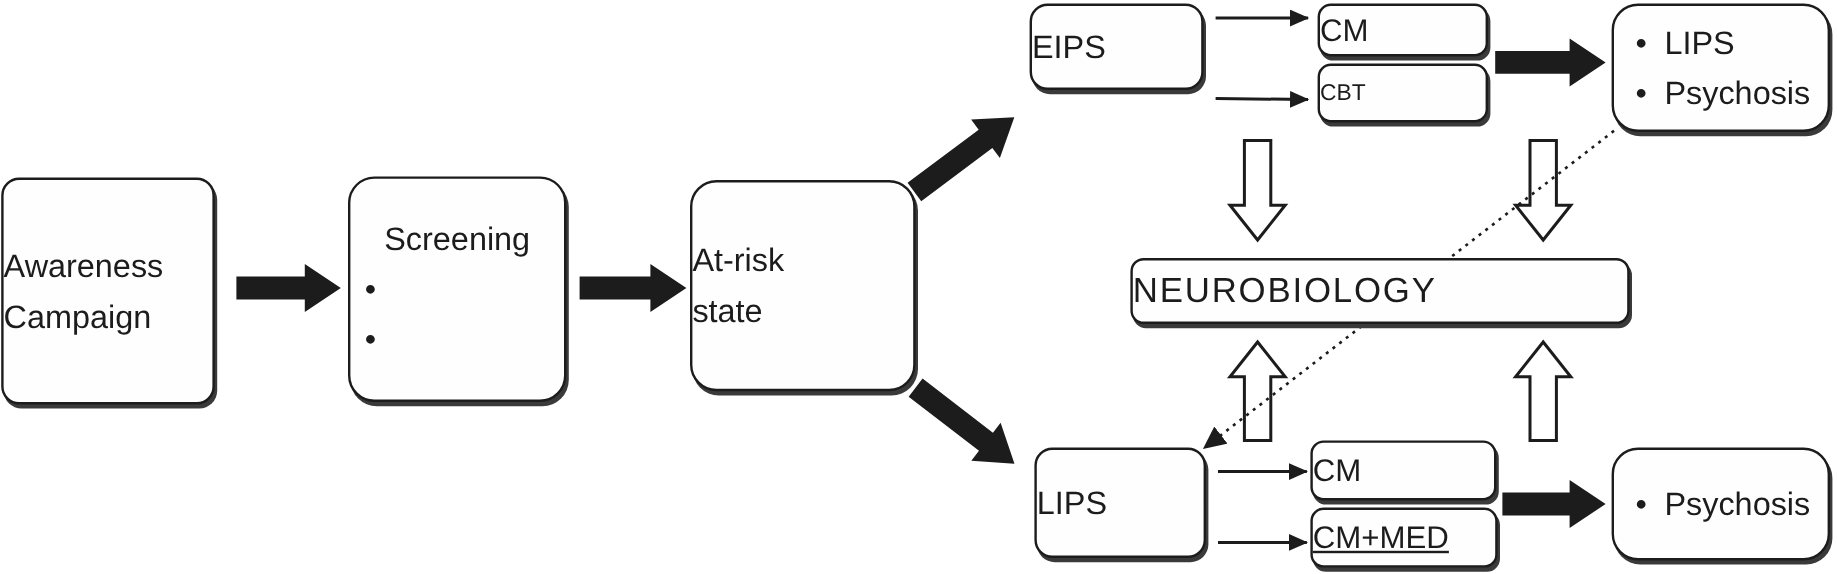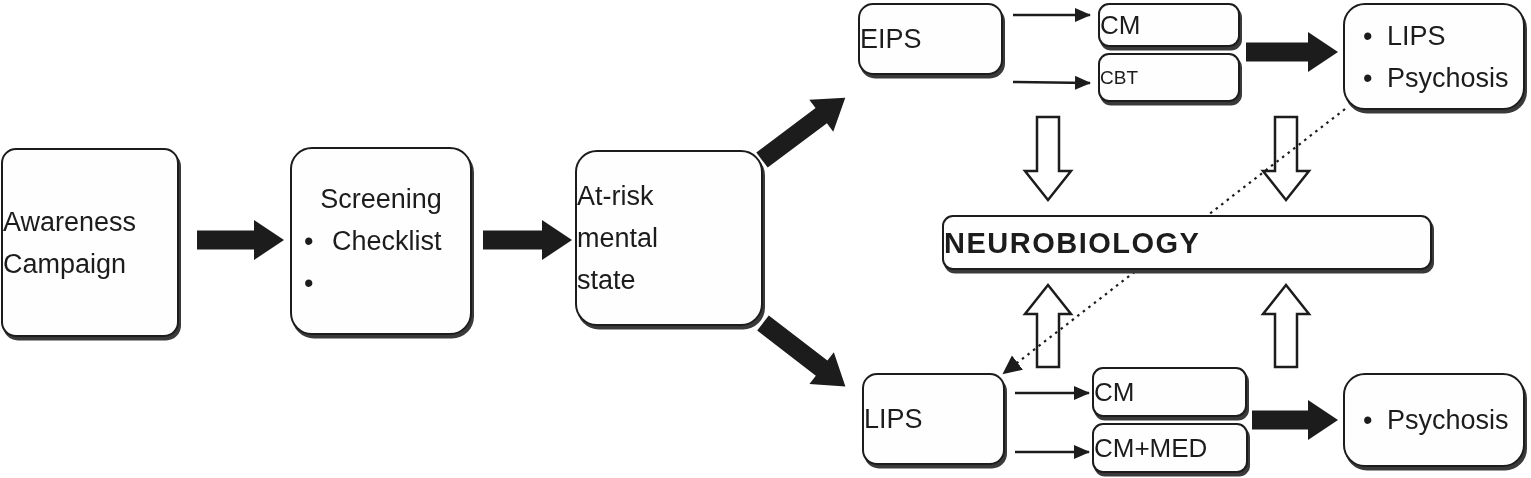--- a/index.html
+++ b/index.html
@@ -31,24 +31,24 @@
   .r-md{border-radius:15px;}
   .r-sm{border-radius:11px;}
   
   .b-awareness   {left:1px;   top:148px; width:178px; height:189px;border-radius:15px;}
   .b-screening   {left:290px; top:147px; width:182px; height:188px; align-items:stretch;}
   .b-atrisk      {left:575px; top:150px; width:188px; height:176px;}
   .b-eips        {left:858px; top:3px;   width:145px; height:72px;}
   .b-cm-top      {left:1098px;top:3px;   width:142px; height:44px;  font-size:26px;}
   .b-cbt         {left:1098px;top:53px;  width:142px; height:49px;  font-size:19px;}
   .b-lipspsy     {left:1343px;top:3px;   width:182px; height:107px; align-items:stretch;}
-  .b-neuro       {left:942px; top:215px; width:490px; height:55px;  font-size:29px; letter-spacing:1.5px;font-weight:bold;}
+  .b-neuro       {left:942px; top:215px; width:416px; height:55px;  font-size:29px; letter-spacing:1.5px;}
   .b-lips        {left:862px; top:373px; width:143px; height:92px;}
   .b-cm-bottom   {left:1092px;top:367px; width:155px; height:50px;  font-size:26px;}
-  .b-cmmed       {left:1092px;top:423px; width:156px; height:50px;  font-size:26px;}
+  .b-cmmed       {left:1092px;top:423px; width:156px; height:50px;  font-size:26px;text-decoration:underline;}
   .b-psychosis   {left:1343px;top:373px; width:182px; height:94px;  align-items:stretch;}
   
   .row{display:flex;align-items:center;}
   .bullet{width:24px;text-align:left;flex:0 0 auto;}
   .b-screening .title{text-align:center;}
   .b-screening .row{padding-left:12px;}
   .b-screening .bullet{width:28px;}
   .b-lipspsy .row,.b-psychosis .row{padding-left:18px;}
 </style>
 </head>
@@ -88,30 +88,28 @@
 
   <div class="box r-lg b-awareness">
     <span>Awareness</span>
     <span>Campaign</span>
   </div>
 
   <div class="box r-lg b-screening">
     <div class="title">Screening</div>
     <div class="row">
       <span class="bullet">•</span>
-      <span>Checklist</span>
     </div>
     <div class="row">
       <span class="bullet">•</span>
     </div>
   </div>
 
   <div class="box r-lg b-atrisk">
     <span>At-risk</span>
-    <span>mental</span>
     <span>state</span>
   </div>
 
   <div class="box r-md b-eips">
     <span>EIPS</span>
   </div>
 
   <div class="box r-sm b-cm-top">
     <span>CM</span>
   </div>

